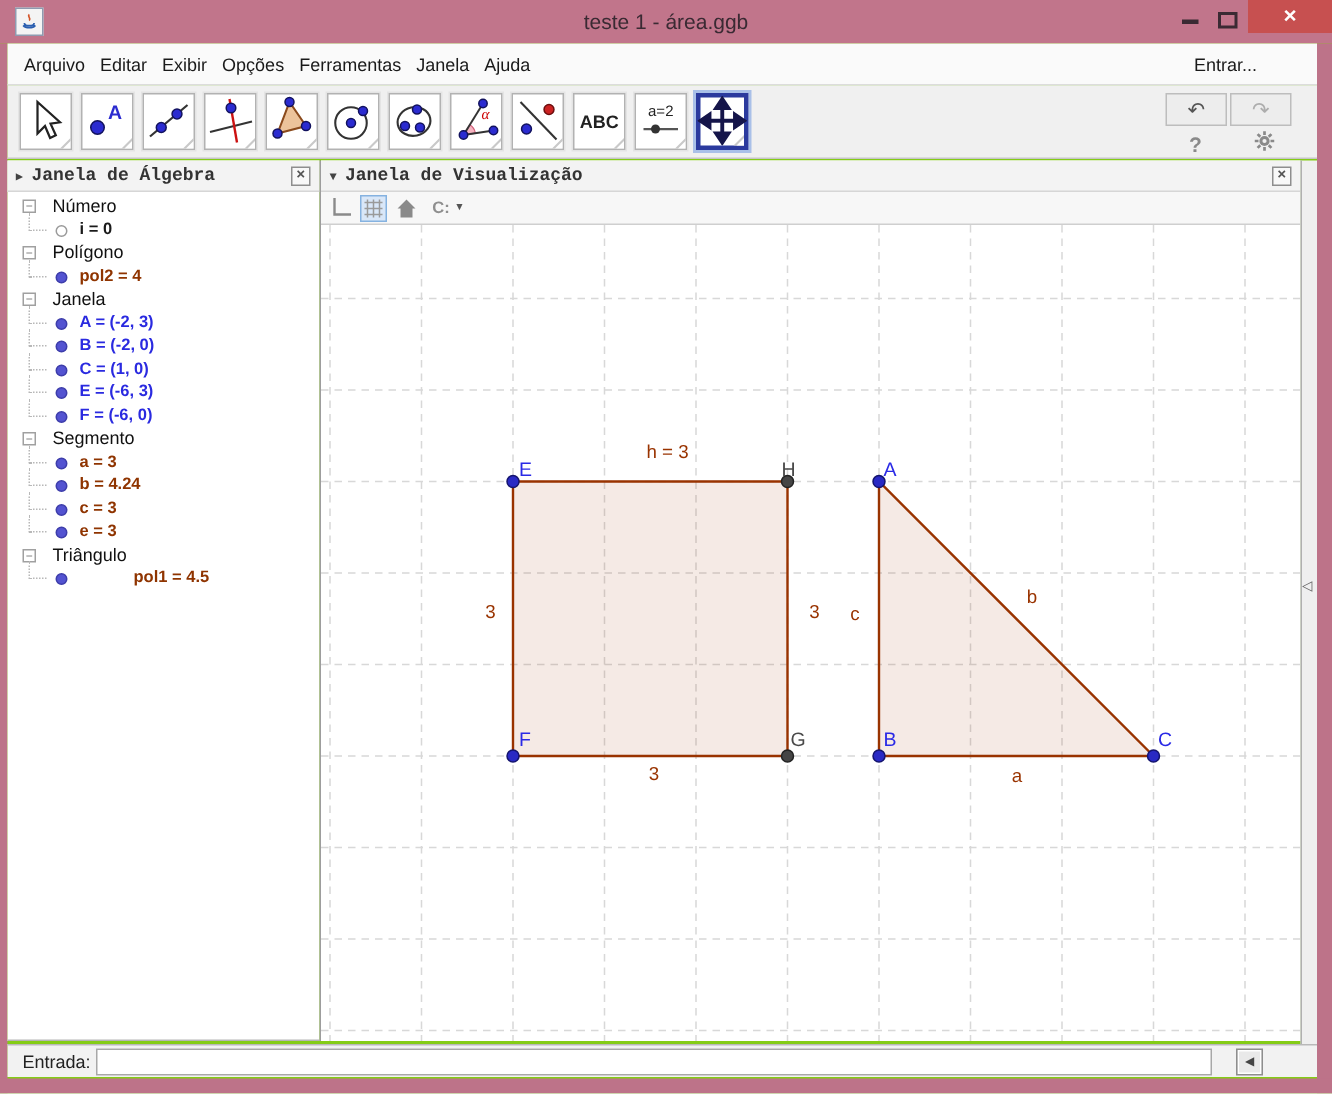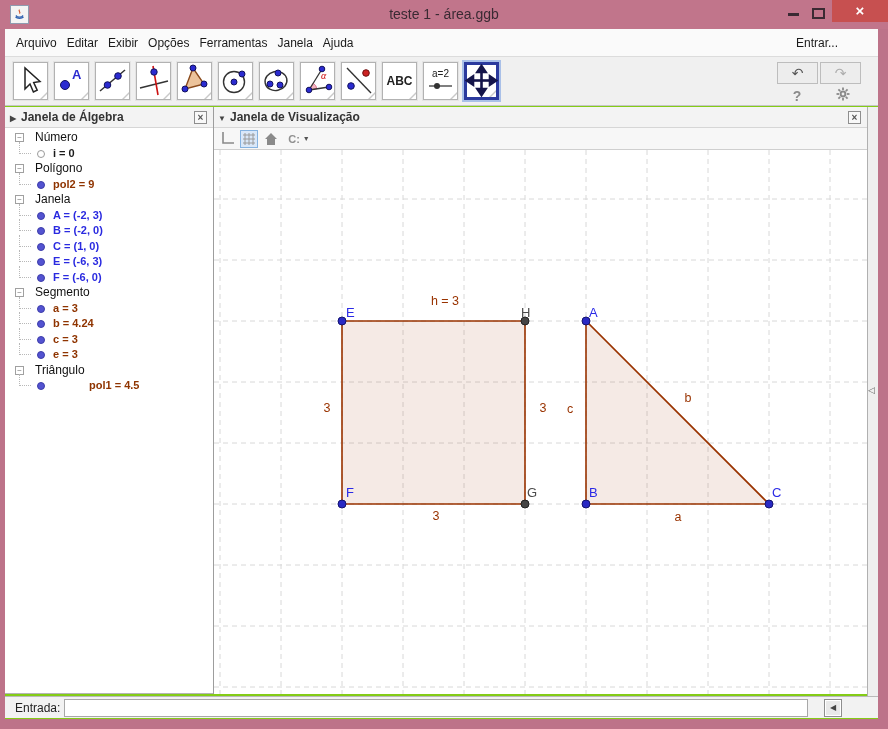--- a/index.html
+++ b/index.html
@@ -31,21 +31,21 @@
   .tool-btn svg{position:absolute;left:0px;top:1px;}
   .tool-btn .dd{position:absolute;right:0px;bottom:0px;width:0;height:0;border-left:7px solid transparent;border-bottom:7px solid #c9c9c9;}
   .tool-btn .dd:after{content:"";position:absolute;left:-5px;top:2px;width:0;height:0;border-left:5px solid transparent;border-bottom:5px solid #fff;}
   .tool-sel{border:3px solid #2b3a9e;box-shadow:0 0 0 2px #a9c0e8;}
   .tool-sel svg{left:-2px;top:-1px;}
   .ubtn{position:absolute;top:5px;width:41px;height:22px;background:#ededed;border:1px solid #bdbdbd;text-align:center;line-height:20px;font-size:14px;color:#555;}
   .ubtn.dis{color:#adadad;}
   .hlp{position:absolute;top:29px;width:20px;height:20px;text-align:center;line-height:20px;font-size:14px;font-weight:bold;color:#8a8a8a;}
 
   
-  .panel-hdr{height:21px;background:#f3f3f3;border-bottom:1px solid #d6d6d6;font-size:12px;font-weight:bold;color:#333;line-height:20px;}
+  .panel-hdr{height:21px;background:#f3f3f3;border-bottom:1px solid #d6d6d6;font-size:12px;font-weight:bold;color:#333;line-height:20px;font-family:Liberation Mono, monospace;}
   .hdr-tri{display:inline-block;width:16px;text-align:center;font-size:8px;color:#444;}
   .hdr-x{position:absolute;right:6px;top:4px;width:13px;height:13px;border:1px solid #8e8e8e;background:#f8f8f8;line-height:11px;text-align:center;font-size:10px;color:#555;}
 
   .alg-panel{left:5px;top:107px;width:208px;height:587px;background:#fff;border-bottom:1px solid #b5b5b5;}
   .alg-hdr{position:absolute;left:0;top:0;width:100%;}
   .tree{position:absolute;left:0;top:23px;width:100%;}
   .trow{position:relative;height:15.5px;line-height:15.5px;white-space:nowrap;}
   .minus{position:absolute;left:10px;top:3px;width:9px;height:9px;border:1px solid #a0a0a0;background:#fff;line-height:7px;text-align:center;font-size:8px;color:#777;}
   .cat-label{position:absolute;left:30px;font-size:12px;color:#111;text-align:center;}
   .wire{position:absolute;left:14px;top:-4px;width:12px;height:12px;border-left:1px dotted #b8b8b8;border-bottom:1px dotted #b8b8b8;}
@@ -242,21 +242,21 @@
           <span class="bullet hollow"></span>
           <span class="item-label" style="color: rgb(26, 26, 26);">i = 0</span>
         </div>
         <div class="trow">
           <span class="minus">−</span>
           <span class="cat-label">Polígono</span>
         </div>
         <div class="trow">
           <span class="wire"></span>
           <span class="bullet"></span>
-          <span class="item-label" style="color: rgb(143, 52, 0);">pol2 = 9</span>
+          <span class="item-label" style="color: rgb(143, 52, 0);">pol2 = 4</span>
         </div>
         <div class="trow">
           <span class="minus">−</span>
           <span class="cat-label">Janela</span>
         </div>
         <div class="trow">
           <span class="wire"></span>
           <span class="bullet"></span>
           <span class="item-label" style="color: rgb(42, 42, 224);">A = (-2, 3)</span>
         </div>

